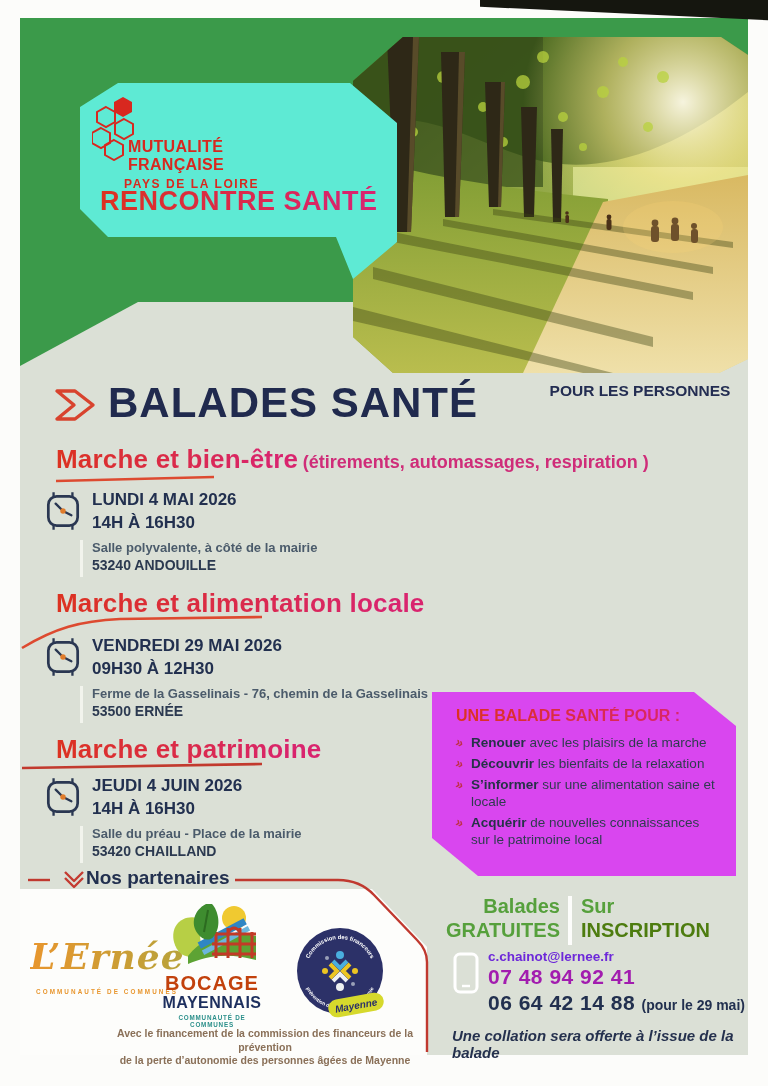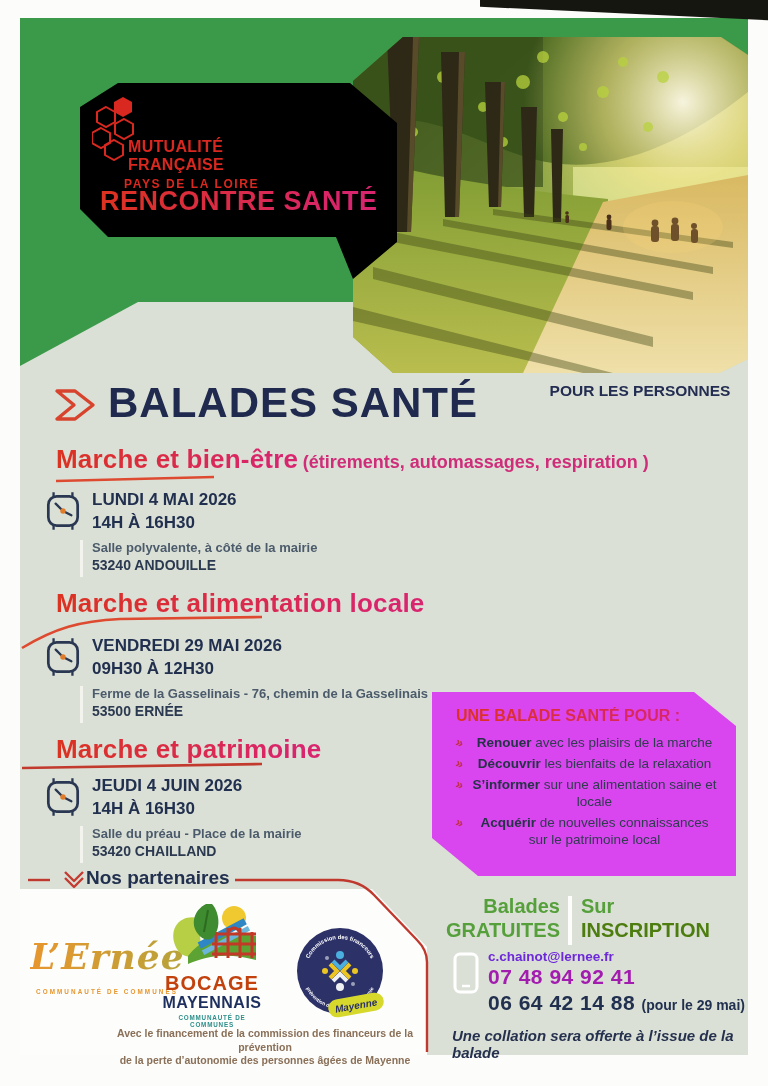--- a/index.html
+++ b/index.html
@@ -10,21 +10,21 @@
   }
   .abs{position:absolute;}
   
   #scan-wedge{left:480px;top:0;width:288px;height:26px;background:#15160f;
     clip-path:polygon(0 0,100% 0,100% 78%,0 26%);}
   #green-header{left:20px;top:18px;width:728px;height:352px;background:#3b9a4a;}
   #gray-main{left:20px;top:302px;width:728px;height:753px;background:#dbe0d6;
     clip-path:polygon(118px 0,728px 0,728px 753px,0 753px,0 64px);}
   #photo{left:353px;top:37px;width:395px;height:336px;
     clip-path:polygon(50px 0,368px 0,395px 18px,395px 322px,366px 336px,40px 336px,0 300px,0 44px);}
-  #bubble{left:80px;top:83px;width:317px;height:199px;background:#000000;
+  #bubble{left:80px;top:83px;width:317px;height:199px;background:#5eead4;
     clip-path:polygon(38px 0,270px 0,317px 40px,317px 159px,273px 196px,256px 154px,28px 154px,0 126px,0 24px);}
   #partner-band{left:20px;top:889px;width:408px;height:166px;background:#fdfdfb;
     clip-path:polygon(0 0,352px 0,407px 58px,407px 166px,0 166px);}
   
   .grad-red{background:linear-gradient(90deg,#dc3220 0%,#d9246e 90%);
     -webkit-background-clip:text;background-clip:text;color:transparent;}
   .grad-orange{background:linear-gradient(90deg,#e8962e 0%,#b7a33a 100%);
     -webkit-background-clip:text;background-clip:text;color:transparent;}
   
   .org-name{left:48px;top:55px;font-size:16px;font-weight:800;color:#d8281f;line-height:18px;letter-spacing:.3px;}
@@ -38,21 +38,21 @@
   .sec-note{font-size:18px;font-weight:800;color:#cf2d79;}
   .ev-date{font-size:17px;font-weight:800;color:#22304f;}
   .ev-venue{font-size:13px;font-weight:600;color:#4b5b6b;}
   .ev-city{font-size:14px;font-weight:800;color:#2b3950;}
   .vbar{width:3px;background:#f2f4ed;}
   
   #benefits{left:432px;top:692px;width:304px;height:184px;background:#d946ef;
     clip-path:polygon(0 0,262px 0,304px 34px,304px 184px,46px 184px,0 146px);}
   #benefits .inner{position:absolute;left:24px;top:15px;width:262px;}
   #benefits h3{margin:0 0 9px 0;font-size:16px;font-weight:800;}
-  #benefits ul{margin:0;padding:0;list-style:none;text-align:center;}
+  #benefits ul{margin:0;padding:0;list-style:none;}
   #benefits li{position:relative;padding-left:15px;margin-bottom:4px;
     font-size:13.5px;line-height:17px;color:#2f3b4f;font-weight:500;}
   #benefits li::before{content:"\00BB";position:absolute;left:0;top:0;color:#c03048;
     font-weight:800;transform:rotate(22deg);}
   #benefits li b{color:#263248;}
   
   #partners-title{left:86px;top:867px;font-size:19px;font-weight:800;color:#22304f;}
   #ernee-name{left:30px;top:935px;font-family:"DejaVu Serif",serif;font-style:italic;
     font-size:36px;font-weight:700;letter-spacing:1px;}
   #ernee-sub{left:36px;top:988px;font-size:6.3px;font-weight:700;color:#e8962e;letter-spacing:2.1px;}

